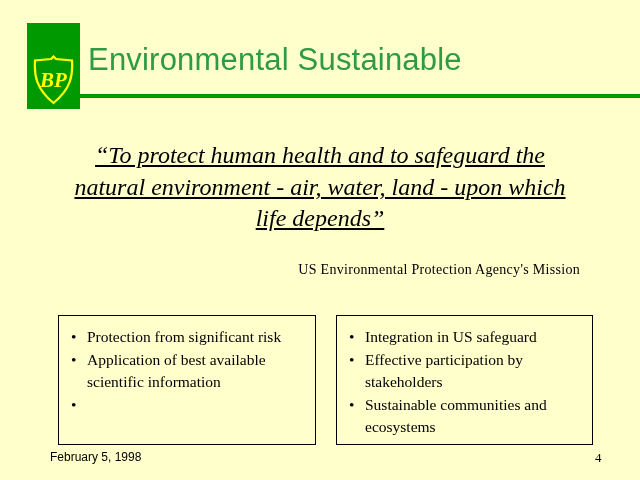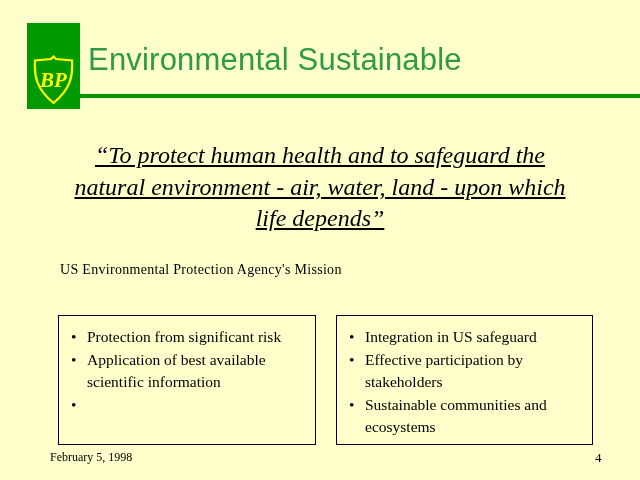--- a/index.html
+++ b/index.html
@@ -75,21 +75,21 @@
     color: #000000;
     line-height: 1.32;
     text-decoration: underline;
   }
 
   .subtitle {
     position: absolute;
     left: 60px;
     top: 262px;
     width: 520px;
-    text-align: left;
+    text-align: right;
     font-family: "Liberation Serif", serif;
     font-size: 14px;
     color: #000000;
     letter-spacing: 0.3px;
   }
 
   
   .bullet-box {
     position: absolute;
     top: 315px;
@@ -126,21 +126,21 @@
     top: 0;
     font-size: 15.5px;
     line-height: 1.42;
   }
 
   
   .footer-date {
     position: absolute;
     left: 50px;
     top: 450px;
-    font-family: Liberation Serif, serif;
+    font-family: Liberation Sans, sans-serif;
     font-size: 12px;
     color: #000000;
   }
   .footer-page {
     position: absolute;
     left: 595px;
     top: 450px;
     font-family: "Liberation Serif", serif;
     font-size: 13px;
     color: #000000;

